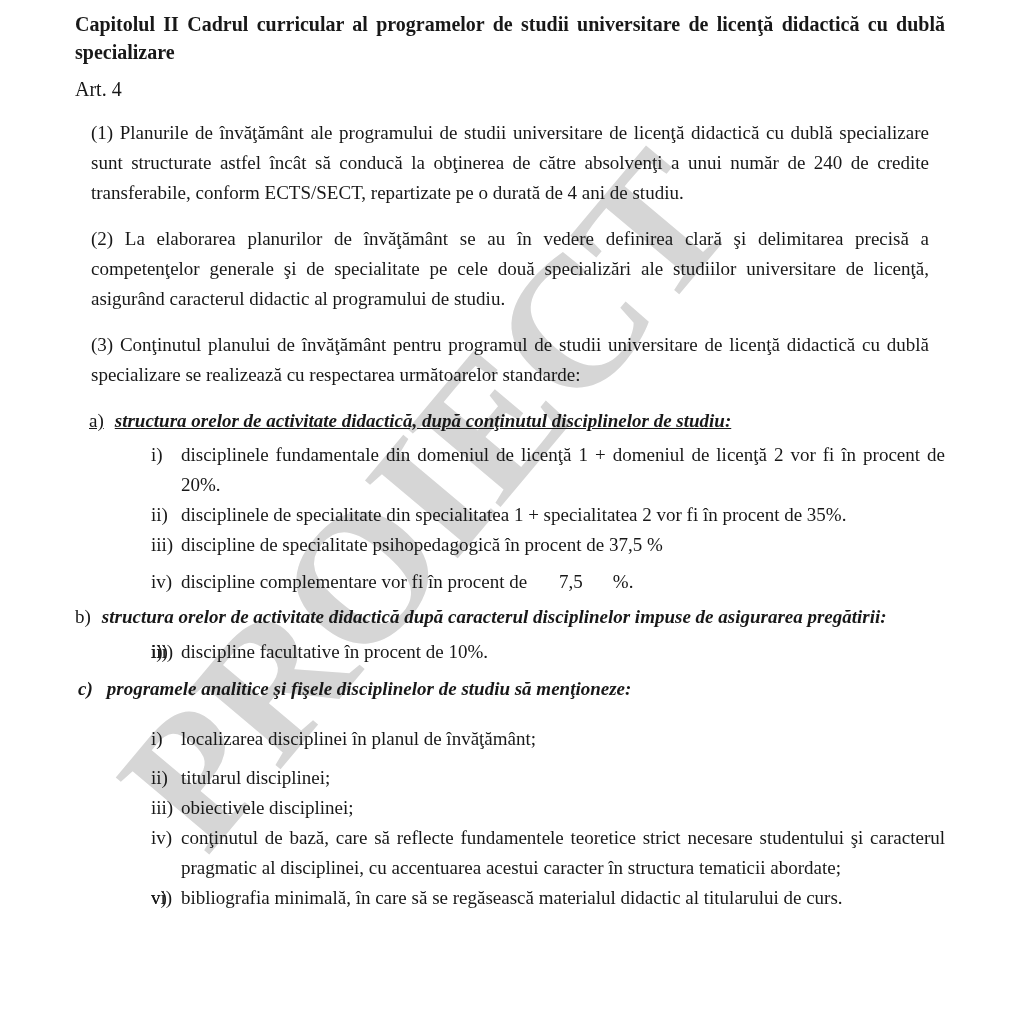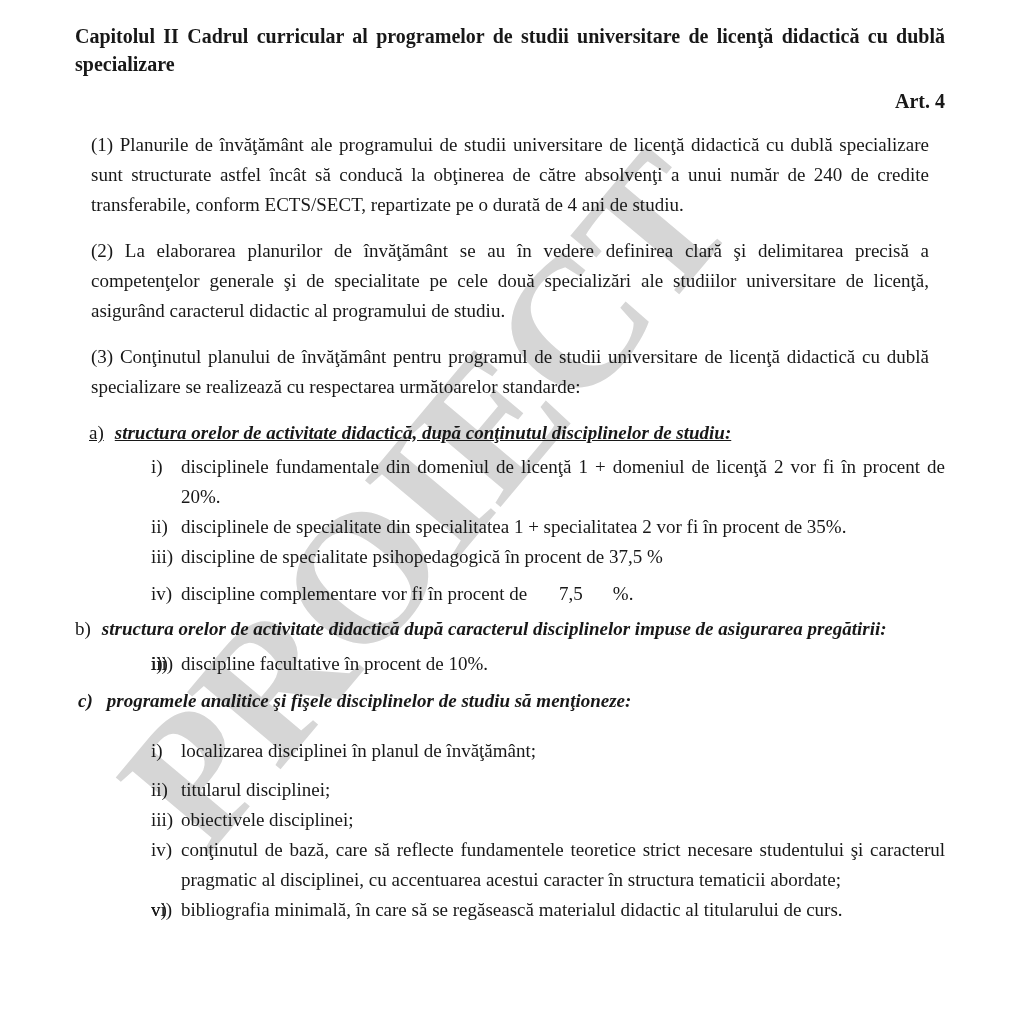--- a/index.html
+++ b/index.html
@@ -32,37 +32,36 @@
     letter-spacing: -2px;
     white-space: nowrap;
     color: #d6d6d6;
     z-index: 0;
     user-select: none;
     pointer-events: none;
   }
   .content {
     position: relative;
     z-index: 1;
-    padding: 22px 76px 0 75px;
+    padding: 10px 76px 0 75px;
     font-size: 19px;
     line-height: 30px;
   }
   .doc-title {
     margin: 0 0 10px 0;
     font-size: 20px;
     line-height: 28px;
     font-weight: 700;
     text-align: justify;
   }
   .article-no {
     margin: 0 0 8px 0;
     font-size: 20px;
     line-height: 26px;
-    font-weight: 700;
-    text-align: right;
+    font-weight: 400;
   }
   .para {
     margin: 16px;
     text-align: justify;
   }
   .sec-head {
     position: relative;
     text-align: justify;
   }
   .sec-head .sec-txt {

